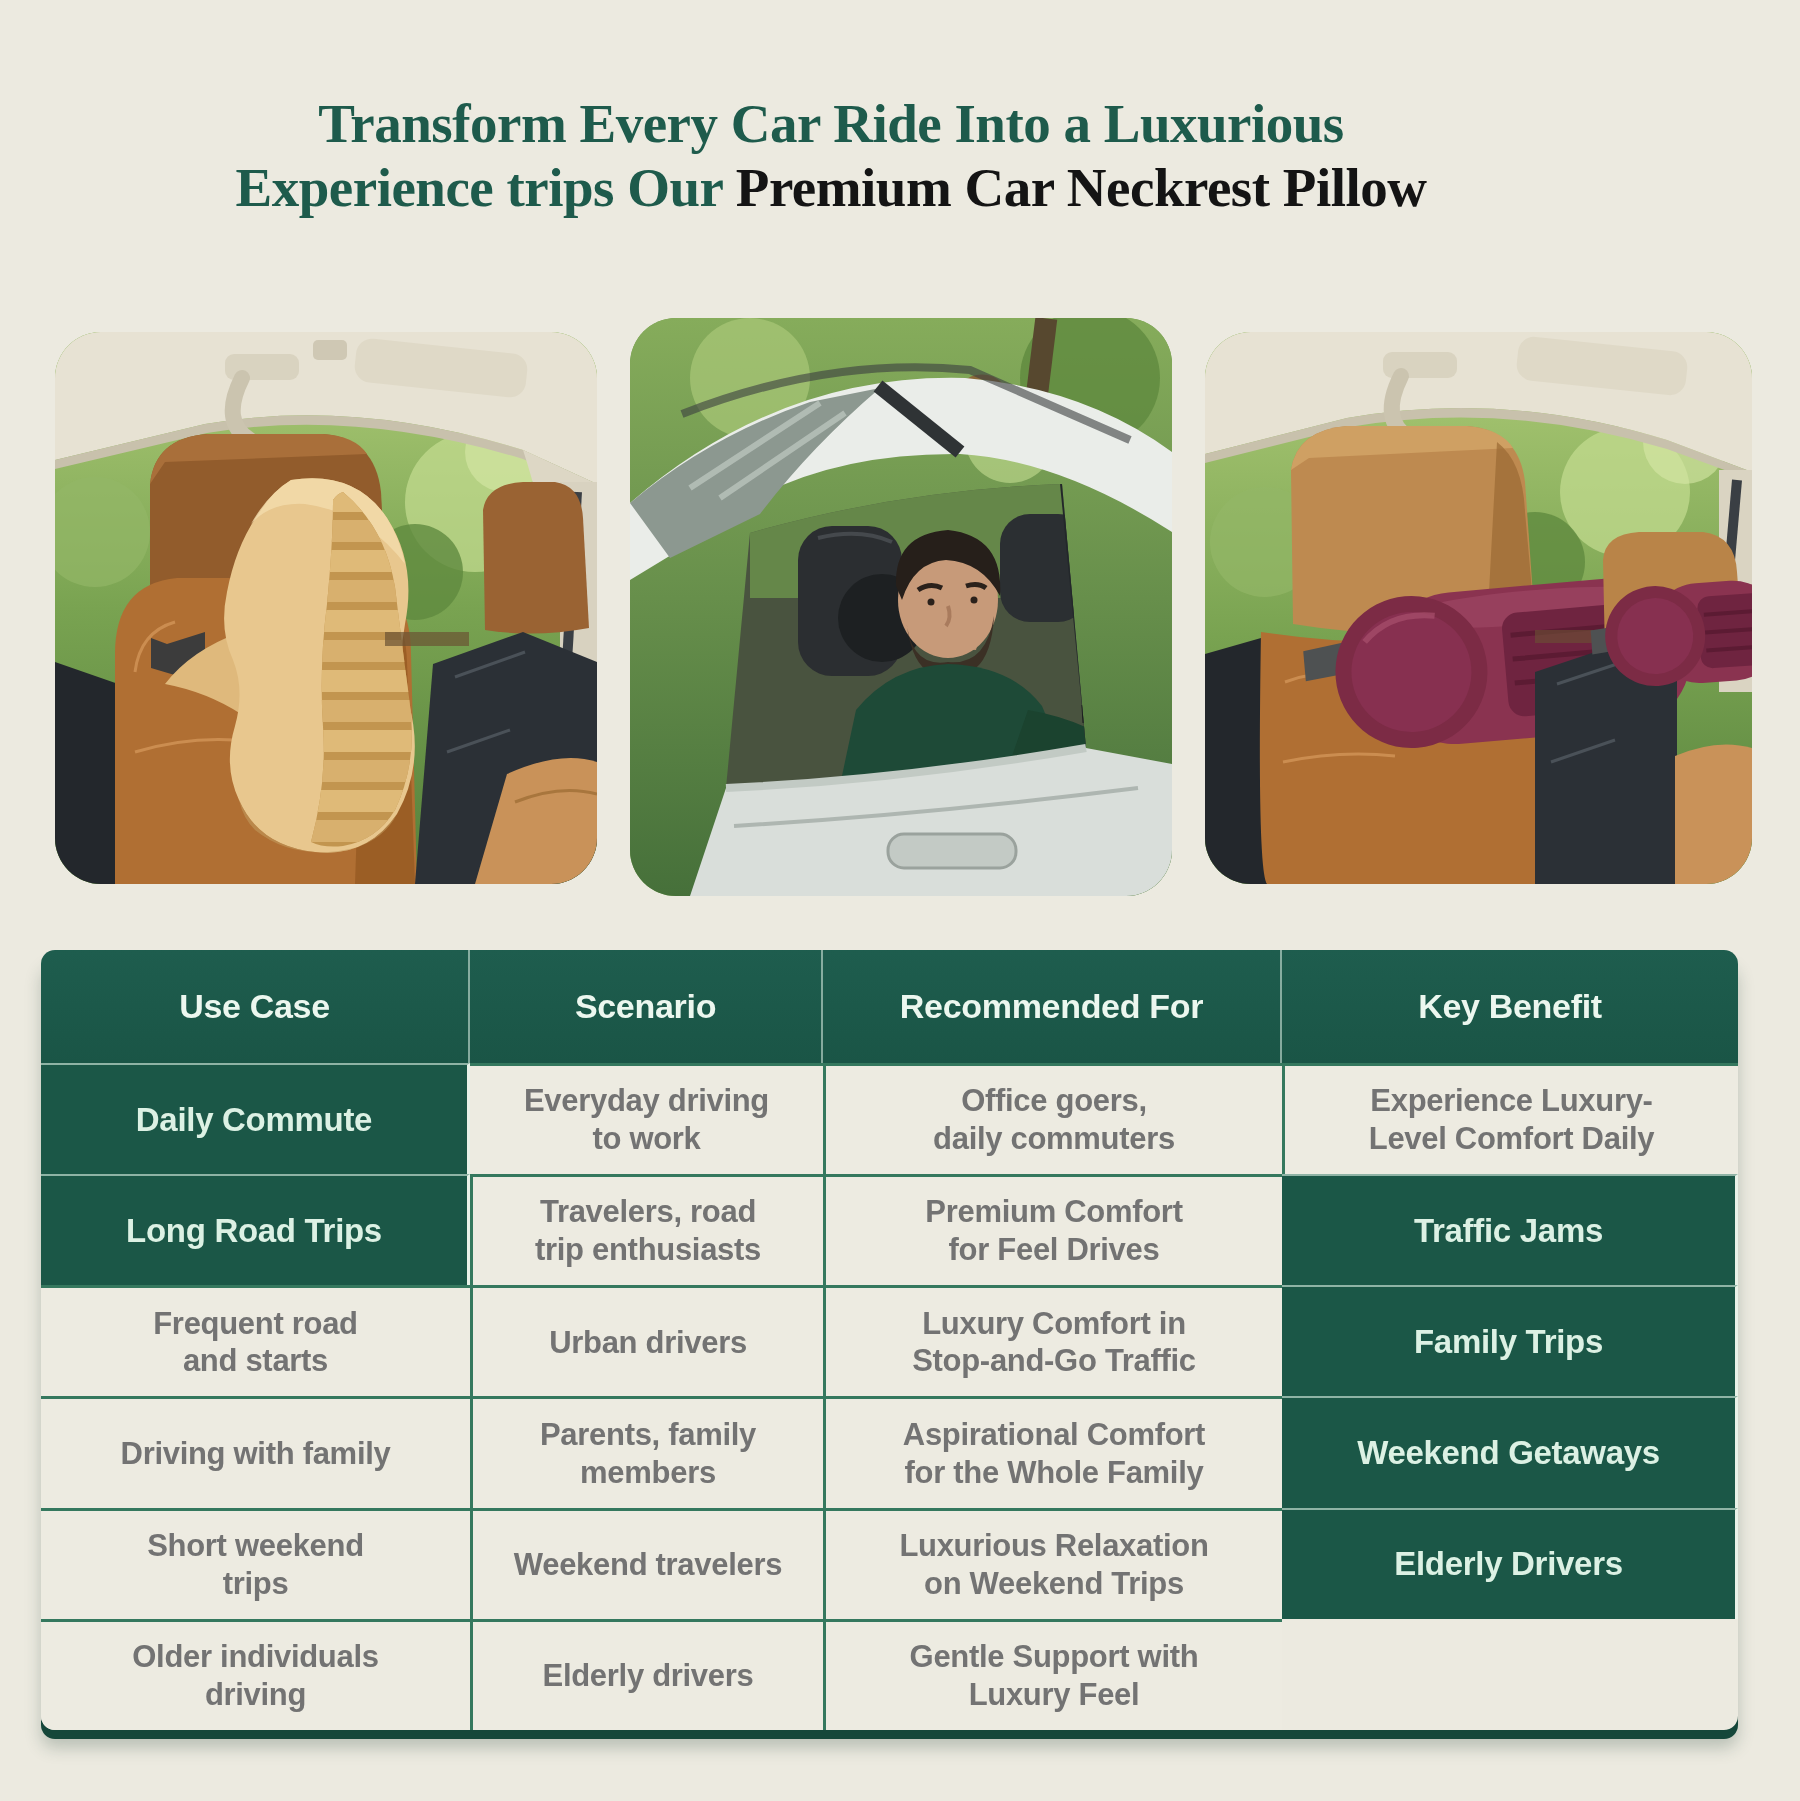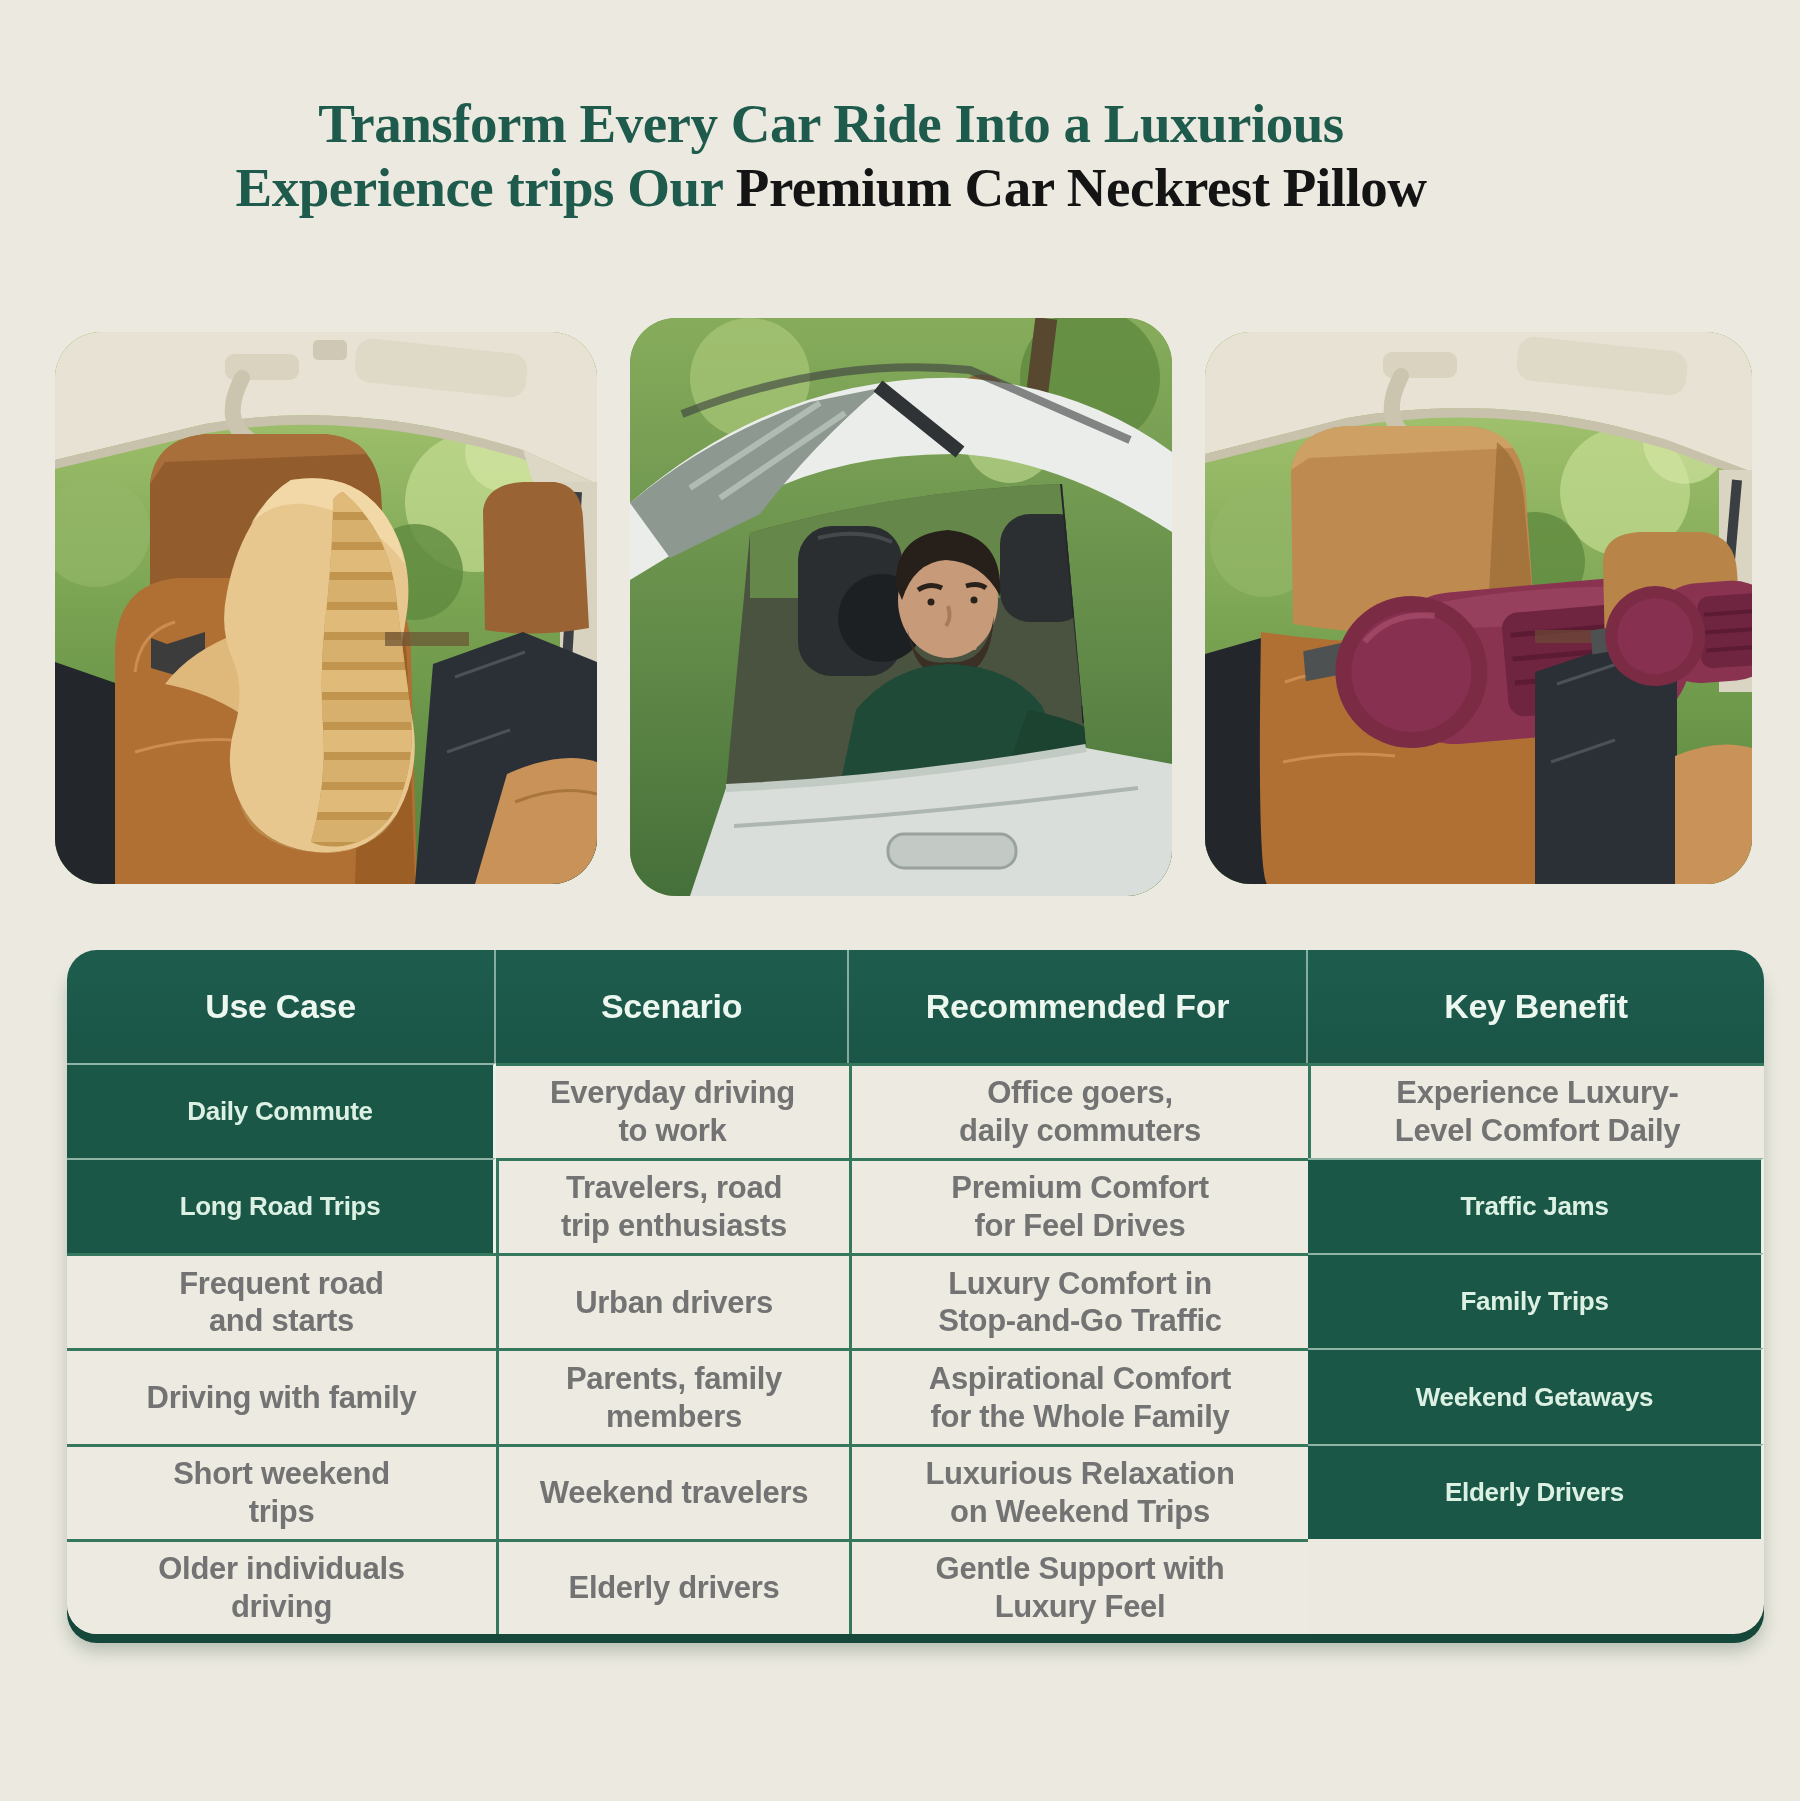--- a/index.html
+++ b/index.html
@@ -14,32 +14,32 @@
   .title .dark{color:#141414;}
 
   
   .photo{position:absolute;border-radius:46px;overflow:hidden;background:#6E9A49;}
   .photo svg{display:block;width:100%;height:100%;}
   #photo-left{left:55px;top:332px;width:542px;height:552px;}
   #photo-mid{left:630px;top:318px;width:542px;height:578px;}
   #photo-right{left:1205px;top:332px;width:547px;height:552px;}
 
   
-  .table-wrap{position:absolute;left:67px;top:950px;width:1697px;height:684px;
-      border-radius:30px;overflow:hidden;
+  .table-wrap{position:absolute;left:41px;top:950px;width:1697px;height:780px;
+      border-radius:14px;overflow:hidden;
       box-shadow:0 9px 0 #15473A, 0 18px 16px rgba(40,70,58,0.25);}
   .grid{display:grid;width:100%;height:100%;
       grid-template-columns:429fr 353fr 459fr 456fr;
       grid-template-rows:113px repeat(6,1fr);}
   .hcell{background:linear-gradient(180deg,#1E5D4E 0%,#1A5546 100%);color:#ECF7EF;
       display:flex;align-items:center;justify-content:center;text-align:center;
       font-weight:700;font-size:34px;letter-spacing:-0.3px;}
   .hcell.sep{border-right:2px solid rgba(222,240,229,0.55);}
   .lbl{background:#1B5747;color:#DCF1E4;display:flex;align-items:center;justify-content:center;
-      text-align:center;font-weight:700;font-size:26px;letter-spacing:-0.3px;
+      text-align:center;font-weight:700;font-size:33px;letter-spacing:-0.3px;
       border-top:2px solid rgba(222,240,229,0.6);border-right:3px solid #E9F1E8;}
   .cell{background:#EDEBE1;color:#737373;display:flex;align-items:center;justify-content:center;
       text-align:center;font-weight:700;font-size:31px;line-height:1.22;letter-spacing:-0.3px;
       white-space:pre-line;border-top:3px solid #35785E;}
   .cell.vline{border-left:3px solid #35785E;}
 </style>
 </head>
 <body>
 
 <div class="canvas">

